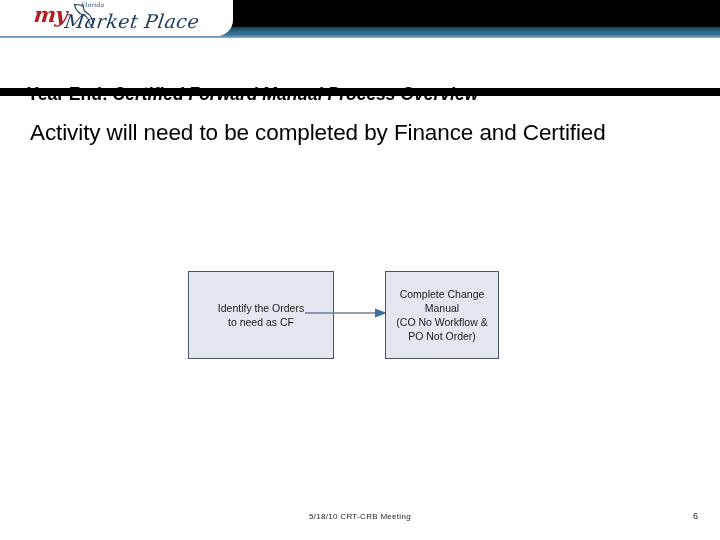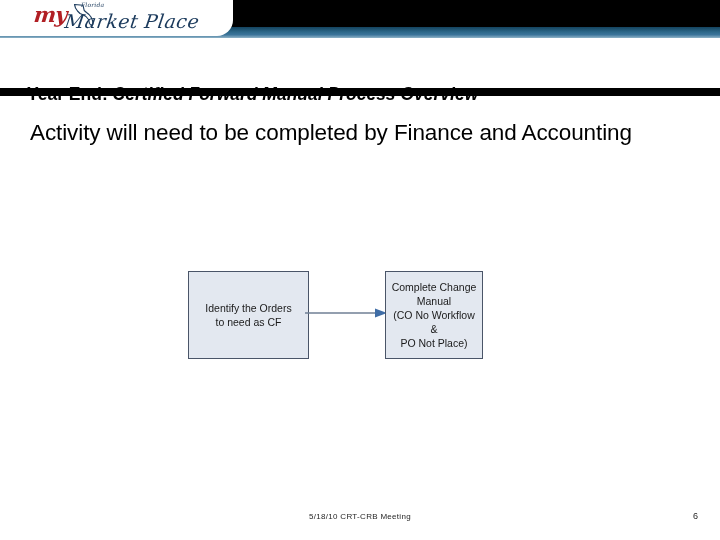--- a/index.html
+++ b/index.html
@@ -157,27 +157,27 @@
     justify-content: center;
     text-align: center;
     font-size: 10.5px;
     line-height: 14px;
     color: #1a1a1a;
     pointer-events: auto;
   }
   #flow-box-identify {
     left: 188px;
     top: 271px;
-    width: 121px;
+    width: 146px;
     height: 88px;
   }
   #flow-box-complete {
     left: 385px;
     top: 271px;
-    width: 98px;
+    width: 114px;
     height: 88px;
   }
   .flow-box-text {
     padding: 0 4px;
   }
   #flow-arrow {
     position: absolute;
     left: 305px;
     top: 306px;
     width: 85px;
@@ -223,41 +223,41 @@
 
 <div id="title-bar">
   <div id="page-title">
     <span class="title-lead">Year End:</span>
     <span class="title-rest">Certified Forward Manual Process Overview</span>
   </div>
 </div>
 
 <div id="divider-rule"></div>
 
-<div id="body-heading">Activity will need to be completed by Finance and Accounting</div>
+<div id="body-heading">Activity will need to be completed by Finance and Certified</div>
 
 <div id="flowchart">
 
   <div class="flow-box" id="flow-box-identify">
     <div class="flow-box-text">
       <span>Identify the Orders</span><br>
       <span>to need as CF</span>
     </div>
   </div>
 
   <svg id="flow-arrow" viewBox="0 0 85 14" xmlns="http://www.w3.org/2000/svg">
     <line x1="0" y1="7" x2="72" y2="7" stroke="#6f7f95" stroke-width="1.3"></line>
     <polygon points="70,2.5 82,7 70,11.5" fill="#3f6da6"></polygon>
   </svg>
 
   <div class="flow-box" id="flow-box-complete">
     <div class="flow-box-text">
       <span>Complete Change</span><br>
       <span>Manual</span><br>
       <span>(CO No Workflow &amp;</span><br>
-      <span>PO Not Place)</span>
+      <span>PO Not Order)</span>
     </div>
   </div>
 
 </div>
 
 <div id="footer-note">5/18/10 CRT-CRB Meeting</div>
 <div id="page-number">6</div>
 
 </body></html>

